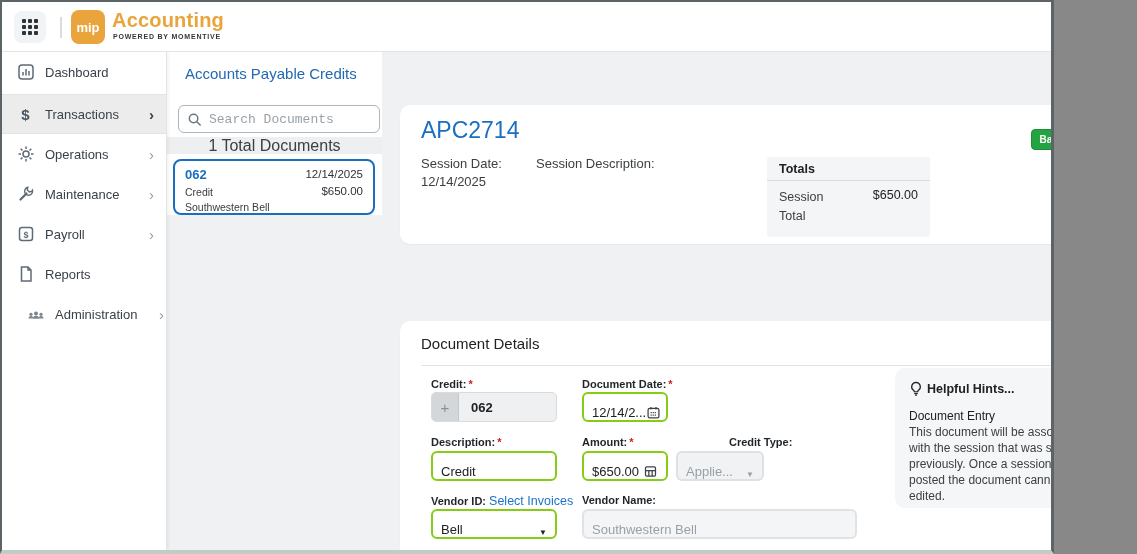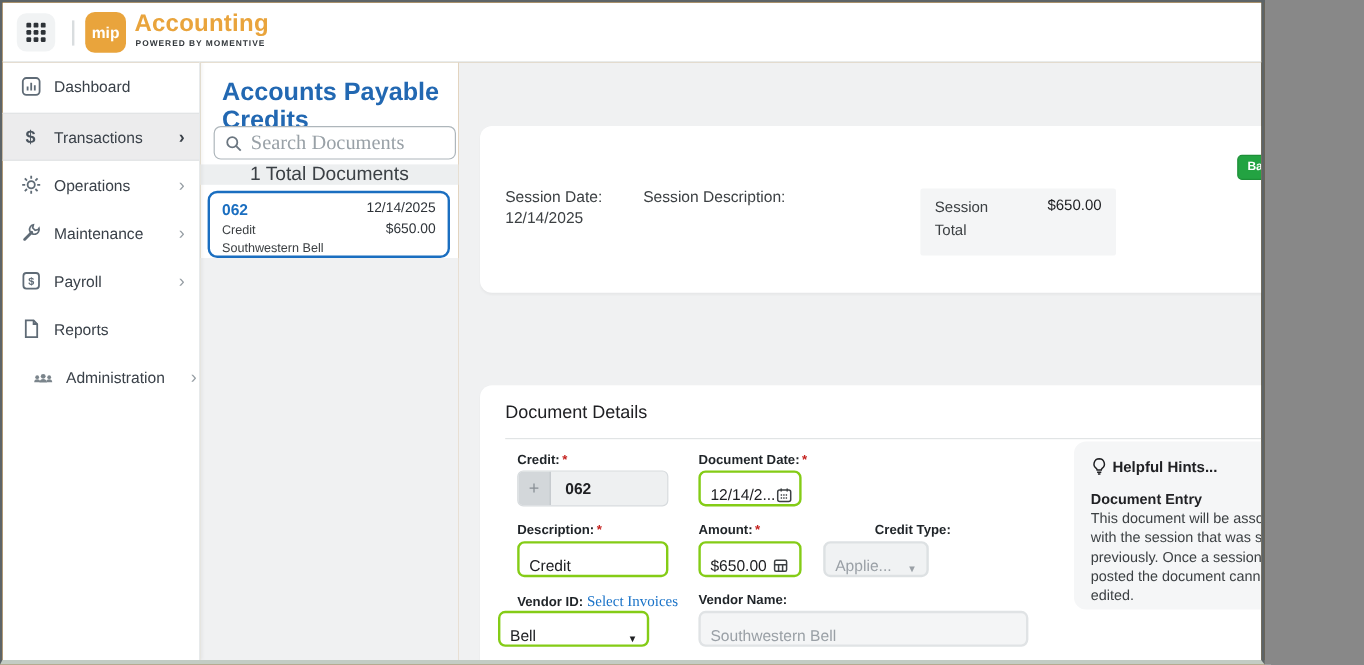--- a/index.html
+++ b/index.html
@@ -24,23 +24,23 @@
   .nav-item { position:absolute; left:0; width:100%; height:40px; display:flex; align-items:center; padding:0 12px 0 14px; cursor:pointer; color:#3a4149; font-size:13px; }
   .nav-item .ic { width:19px; height:18px; display:flex; align-items:center; justify-content:center; color:#5f6b76; }
   .nav-item .lbl { margin-left:10px; flex:1; }
   .nav-item .chev { font-size:15px; color:#959da3; line-height:1; }
   .nav-item.active { background:#ececed; border-top:1px solid #e2e4e5; border-bottom:1px solid #e2e4e5; }
   .nav-item.active .chev { color:#3a4149; font-weight:bold; }
   .dollar-glyph { font-size:15px; font-weight:bold; color:#4a545e; }
   
   .docpanel { position:absolute; left:165px; top:50px; width:215px; bottom:0; background:#fff; z-index:3; }
   .docpanel .list-bg { position:absolute; left:0; top:163px; right:0; bottom:0; background:#f0f1f2; }
-  .page-title { position:absolute; left:18px; top:13px; font-size:21px; font-weight:700; color:#2268b2; }
+  .page-title { position:absolute; left:18px; top:13px; font-size:15px; font-weight:400; color:#2268b2; }
   .search-box { position:absolute; left:11px; top:53px; width:202px; height:28px; border:1px solid #aeb6bb; border-radius:6px; background:#fff; display:flex; align-items:center; padding:0 8px; }
-  .search-box input { border:none; outline:none; flex:1; font-size:17px; margin-left:7px; color:#202124; font-family:Liberation Serif, serif; background:transparent; width:100%; }
+  .search-box input { border:none; outline:none; flex:1; font-size:13px; margin-left:7px; color:#202124; font-family:Liberation Mono, monospace; background:transparent; width:100%; }
   .search-box input::placeholder { color:#99a1a7; }
   .total-strip { position:absolute; left:0; top:85px; width:100%; height:17px; background:#edeff0; font-size:16px; color:#3b4045; display:flex; align-items:center; justify-content:center; }
   .doc-card { position:absolute; left:6px; top:107px; width:202px; height:56px; background:#fff; border:2px solid #1a6ec0; border-radius:8px; cursor:pointer; }
   .doc-card .id { position:absolute; left:10px; top:6px; font-size:13px; font-weight:bold; color:#1a6ec0; }
   .doc-card .date { position:absolute; right:10px; top:7px; font-size:11.5px; color:#2e3338; }
   .doc-card .type { position:absolute; left:10px; top:25px; font-size:10.5px; color:#3c4043; }
   .doc-card .amt { position:absolute; right:10px; top:24px; font-size:11.5px; color:#2e3338; }
   .doc-card .vendor { position:absolute; left:10px; top:40px; font-size:10.5px; color:#3c4043; }
   
   .main { position:absolute; left:380px; top:50px; right:0; bottom:0; background:#f0f1f2; overflow:hidden; }
@@ -68,24 +68,24 @@
   .inp { position:absolute; height:30px; border:2px solid #84cc16; border-radius:6px; background:#fff; display:flex; align-items:flex-end; padding:0 8px; font-size:13px; color:#202124; }
   .inp input { border:none; outline:none; width:100%; font-size:13px; color:#202124; font-family:"Liberation Sans",sans-serif; background:transparent; }
   .inp .tail-icon { margin-left:auto; display:flex; align-items:center; }
   .inp.disabled { background:#f0f2f3; border-color:#dde1e3; color:#9aa0a6; }
   .credit-combo { position:absolute; height:30px; border:1px solid #d7dbde; border-radius:5px; background:#eef0f1; display:flex; align-items:center; overflow:hidden; }
   .credit-plus { width:27px; height:100%; background:#d3d7da; border-right:1px solid #c3c8cb; display:flex; align-items:center; justify-content:center; font-size:15px; color:#8a9096; cursor:pointer; flex:none; }
   .credit-val { padding-left:12px; font-size:13px; font-weight:bold; color:#202124; }
   .select { cursor:pointer; }
   .select .caret { margin-left:auto; font-size:8px; color:#202124; }
   .select.disabled .caret { color:#9aa0a6; }
-  .link { color:#1a73c8; font-size:12.5px; font-weight:normal; cursor:pointer;font-family:Liberation Serif, serif; }
+  .link { color:#1a73c8; font-size:12.5px; font-weight:normal; cursor:pointer; }
   .hints { position:absolute; left:495px; top:47px; width:210px; height:140px; background:#f5f6f7; border-radius:10px; padding:13px 14px; }
   .hints .h-title { font-size:12.5px; font-weight:bold; color:#202124; display:flex; align-items:center; gap:4px; }
-  .hints .h-sub { margin-top:13px; font-size:12px; font-weight:bold; color:#202124; }
+  .hints .h-sub { margin-top:13px; font-size:12px; font-weight:normal; color:#202124; }
   .hints .h-body { margin-top:2px; font-size:12px; color:#3c4043; line-height:1.33; }
 </style>
 </head>
 <body>
 
 <div class="frame">
 
   <div class="appbar">
     <div class="grid-btn">
       <span class="grid-dots">
@@ -215,25 +215,27 @@
       <span class="date">12/14/2025</span>
       <span class="type">Credit</span>
       <span class="amt">$650.00</span>
       <span class="vendor">Southwestern Bell</span>
     </div>
   </div>
 
   <div class="main">
 
     <div class="card session-card">
+      <div class="session-id">APC2714</div>
       <div class="meta-label session-date-label">Session Date:</div>
       <div class="session-date-value">12/14/2025</div>
       <div class="meta-label session-desc-label">Session Description:</div>
 
       <div class="totals">
+        <div class="t-head">Totals</div>
         <div class="t-row">
           <span class="t-lbl">Session Total</span>
           <span class="t-val">$650.00</span>
         </div>
       </div>
 
       <button class="batch-btn">Batch to Post</button>
     </div>
 
 
@@ -283,30 +285,30 @@
             <line x1="3" y1="8" x2="15" y2="8"></line>
               <line x1="7" y1="8" x2="7" y2="14.5"></line>
               <line x1="11" y1="8" x2="11" y2="14.5"></line>
           </svg>
         </span>
       </div>
 
       <div class="fld-label" style="left:293px; top:115px;margin-left:36px;">
         <span>Credit Type:</span>
       </div>
-      <div class="inp select disabled" style="left:286px; top:130px; width:88px;">
+      <div class="inp select disabled" style="left:276px; top:130px; width:88px;">
         <span>Applie...</span>
         <span class="caret">▼</span>
       </div>
 
       <div class="fld-label" style="left:31px; top:173px;">
         <span>Vendor ID:</span>
         <span class="link">Select Invoices</span>
       </div>
-      <div class="inp select" style="left:15px; top:188px; width:126px;">
+      <div class="inp select" style="left:31px; top:188px; width:126px;">
         <span>Bell</span>
         <span class="caret">▼</span>
       </div>
 
       <div class="fld-label" style="left:182px; top:173px;">
         <span>Vendor Name:</span>
       </div>
       <div class="inp disabled" style="left:182px; top:188px; width:275px; background:#f4f5f6; border-color:#e0e3e5;">
         <span>Southwestern Bell</span>
       </div>

